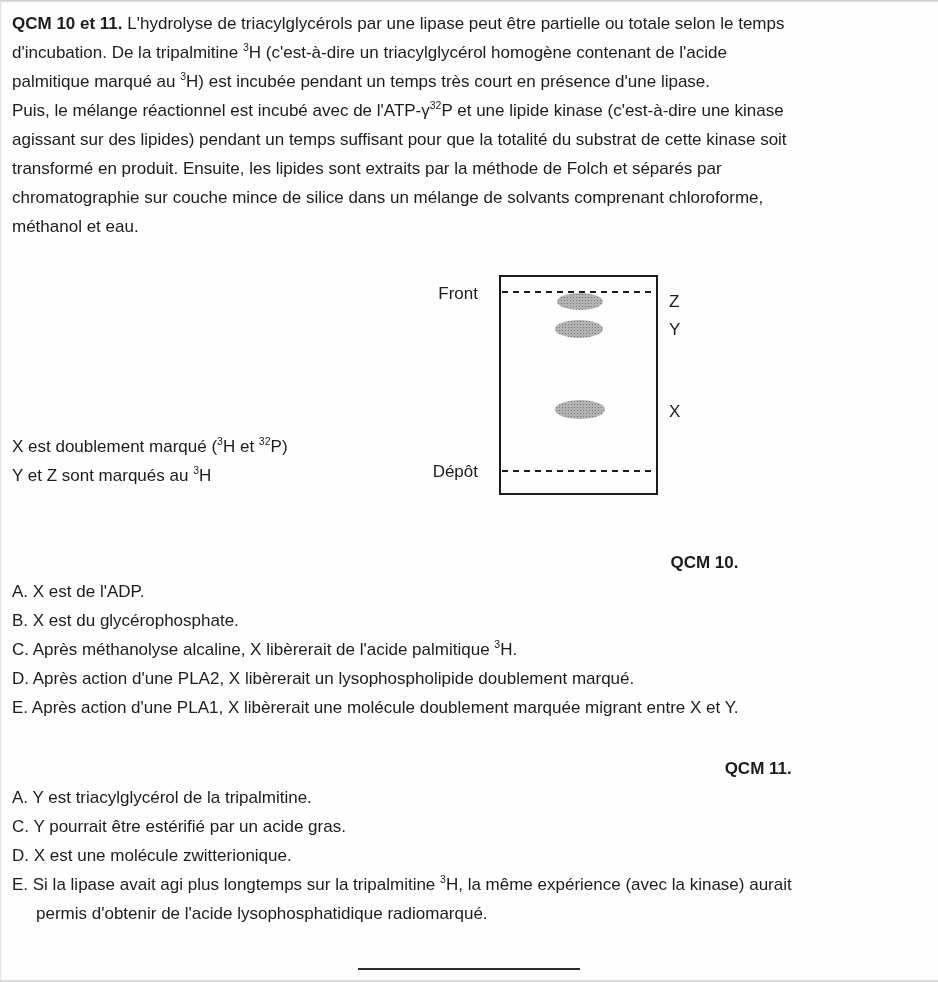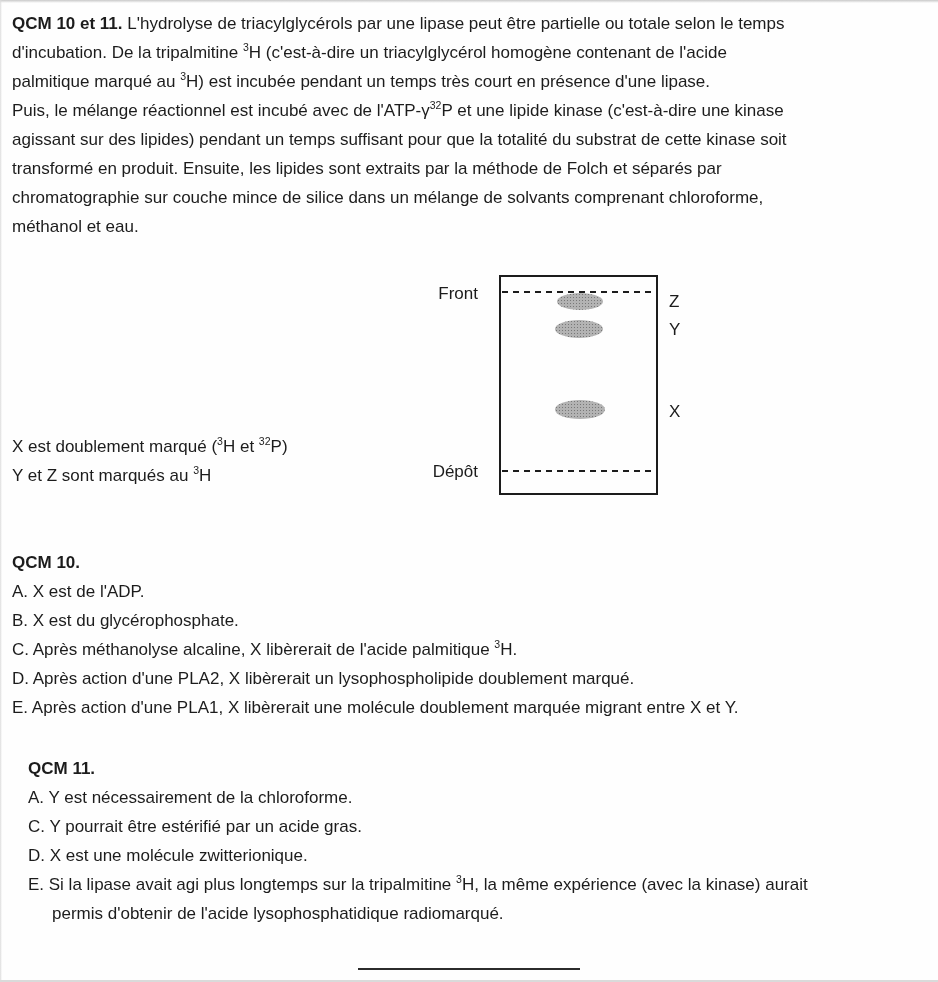--- a/index.html
+++ b/index.html
@@ -23,21 +23,21 @@
     background: linear-gradient(#c9c9c9, rgba(255,255,255,0));
   }
   .scan-edge-left {
     position: absolute; left: 0; top: 0; width: 2px; height: 982px;
     background: linear-gradient(90deg, #dcdcdc, rgba(255,255,255,0));
   }
   .scan-edge-bottom {
     position: absolute; left: 0; bottom: 0; width: 938px; height: 2px;
     background: #dadada;
   }
-  .bold { font-weight: 700; }
+  .bold { font-weight: 700; text-align: right; }
   .line { white-space: nowrap; }
   sup { font-size: 62%; line-height: 0; vertical-align: super; }
 
   .intro { position: absolute; left: 12px; top: 9px; }
 
   
   .plate {
     position: absolute; left: 499px; top: 275px;
     width: 159px; height: 220px;
     border: 2px solid #1c1c1c;
@@ -63,21 +63,21 @@
   .lbl { position: absolute; line-height: 22px; }
   .front-lbl { left: 400px; top: 283px; width: 88px; text-align: right; padding-right: 10px; box-sizing: border-box; }
   .depot-lbl { left: 400px; top: 461px; width: 88px; text-align: right; padding-right: 10px; box-sizing: border-box; }
   .z-lbl { left: 669px; top: 291px; }
   .y-lbl { left: 669px; top: 319px; }
   .x-lbl { left: 669px; top: 401px; }
 
   .notes { position: absolute; left: 12px; top: 432px; }
 
   .qcm10 { position: absolute; left: 12px; top: 548px; }
-  .qcm11 { position: absolute; left: 12px; top: 754px; margin-left: 16px; }
+  .qcm11 { position: absolute; left: 12px; top: 754px; }
   .qcm .title { margin-bottom: 0; }
   .opt-cont { padding-left: 24px; }
 
   .bottom-rule {
     position: absolute; left: 358px; top: 968px;
     width: 222px; height: 2px; background: #2b2b2b;
   }
 </style>
 </head>
 <body>
@@ -121,21 +121,21 @@
     <div class="line title bold">QCM 10.</div>
     <div class="line">A. X est de l'ADP.</div>
     <div class="line">B. X est du glycérophosphate.</div>
     <div class="line">C. Après méthanolyse alcaline, X libèrerait de l'acide palmitique <sup>3</sup>H.</div>
     <div class="line">D. Après action d'une PLA2, X libèrerait un lysophospholipide doublement marqué.</div>
     <div class="line">E. Après action d'une PLA1, X libèrerait une molécule doublement marquée migrant entre X et Y.</div>
   </div>
 
   <div class="qcm qcm11">
     <div class="line title bold">QCM 11.</div>
-    <div class="line">A. Y est nécessairement de la chloroforme.</div>
+    <div class="line">A. Y est triacylglycérol de la tripalmitine.</div>
     <div class="line">C. Y pourrait être estérifié par un acide gras.</div>
     <div class="line">D. X est une molécule zwitterionique.</div>
     <div class="line">E. Si la lipase avait agi plus longtemps sur la tripalmitine <sup>3</sup>H, la même expérience (avec la kinase) aurait</div>
     <div class="line opt-cont">permis d'obtenir de l'acide lysophosphatidique radiomarqué.</div>
   </div>
 
   <div class="bottom-rule"></div>
 </div>
 
 </body></html>

